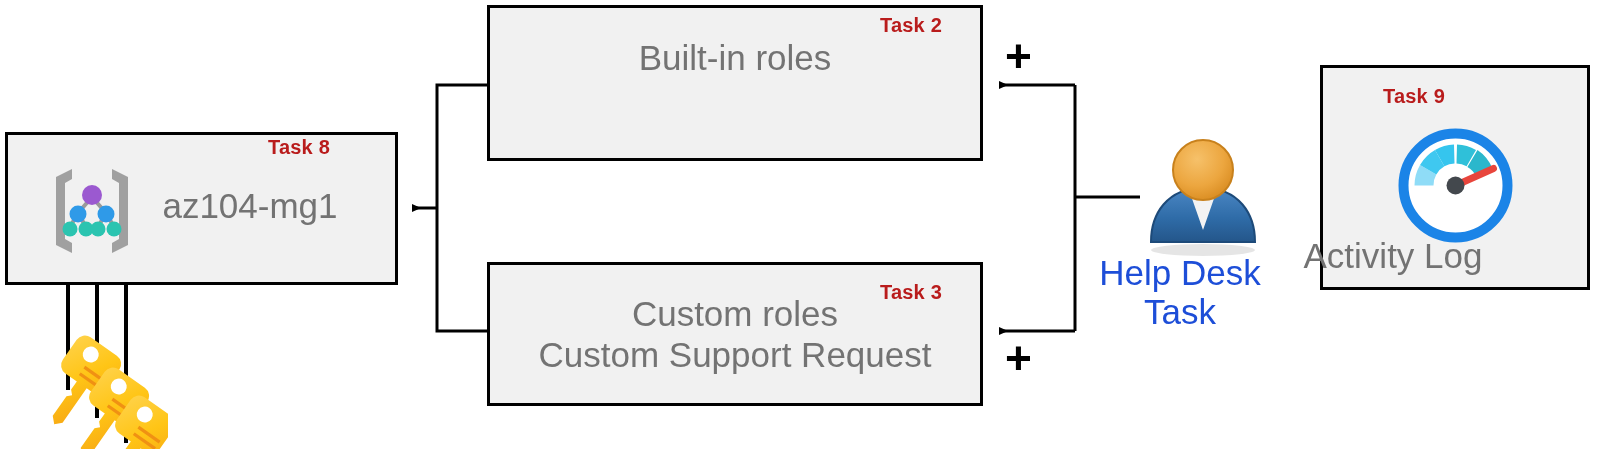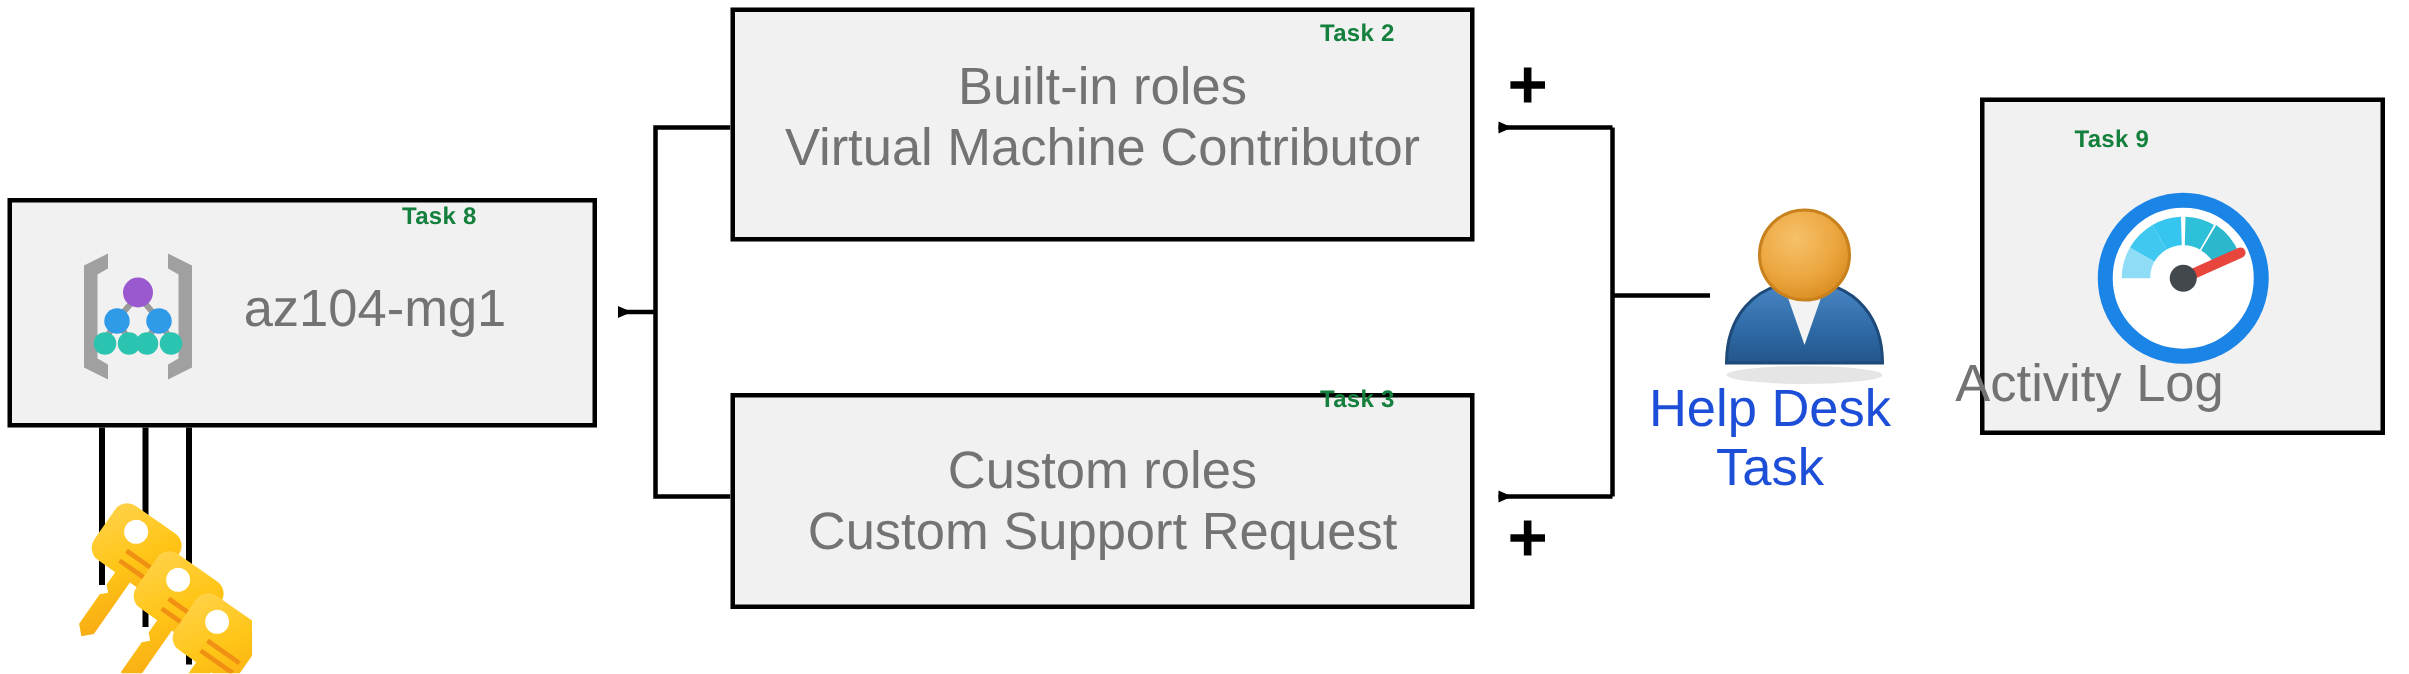--- a/index.html
+++ b/index.html
@@ -27,22 +27,22 @@
   }
   .task-box {
     position: absolute;
     background: #f1f1f1;
     border: 3px solid #000000;
     box-sizing: border-box;
   }
   .task-label {
     position: absolute;
     font-weight: bold;
-    color: #15803d;
-    font-size: 16px;
+    color: #b91c1c;
+    font-size: 20px;
     letter-spacing: 0.2px;
     white-space: nowrap;
   }
   .box-text {
     position: absolute;
     color: #737373;
     font-size: 35px;
     line-height: 1.18;
     text-align: center;
     white-space: nowrap;
@@ -65,21 +65,21 @@
   .icon-abs {
     position: absolute;
   }
   #task1-box { left: 5px;    top: 132px; width: 393px; height: 153px; }
   #task2-box { left: 487px;  top: 5px;   width: 496px; height: 156px; }
   #task3-box { left: 487px;  top: 262px; width: 496px; height: 144px; }
   #task4-box { left: 1320px; top: 65px;  width: 270px; height: 225px; }
 
   #task1-label { left: 268px;  top: 136px; }
   #task2-label { left: 880px;  top: 14px;  }
-  #task3-label { left: 880px;  top: 258px; }
+  #task3-label { left: 880px;  top: 281px; }
   #task4-label { left: 1383px; top: 85px;  }
 
   #task1-text { left: 120px; top: 185px; width: 260px; text-align: center; }
   #task2-text { left: 497px; top: 37px;  width: 476px; }
   #task3-text { left: 497px; top: 293px; width: 476px; }
   #task4-text { left: 1268px; top: 235px; width: 250px; }
 
   #plus-top    { left: 1005px; top: 33px;  }
   #plus-bottom { left: 1005px; top: 335px; }
 
@@ -132,21 +132,20 @@
     <circle cx="22" cy="66" r="7.5" fill="#2bc4b0"></circle>
     <circle cx="38" cy="66" r="7.5" fill="#2bc4b0"></circle>
     <circle cx="50" cy="66" r="7.5" fill="#2bc4b0"></circle>
     <circle cx="66" cy="66" r="7.5" fill="#2bc4b0"></circle>
   </svg>
 
   <div class="task-box" id="task2-box"></div>
   <div class="task-label" id="task2-label">Task 2</div>
   <div class="box-text" id="task2-text">
     <div>Built-in roles</div>
-    <div>Virtual Machine Contributor</div>
   </div>
 
   <div class="task-box" id="task3-box"></div>
   <div class="task-label" id="task3-label">Task 3</div>
   <div class="box-text" id="task3-text">
     <div>Custom roles</div>
     <div>Custom Support Request</div>
   </div>
 
   <div class="plus-sign" id="plus-top">+</div>

